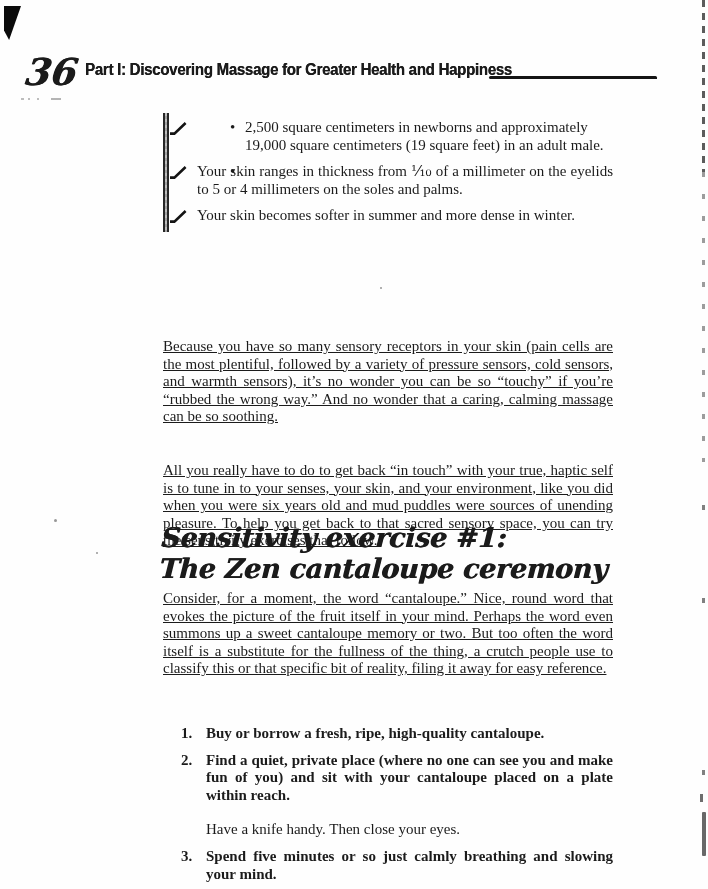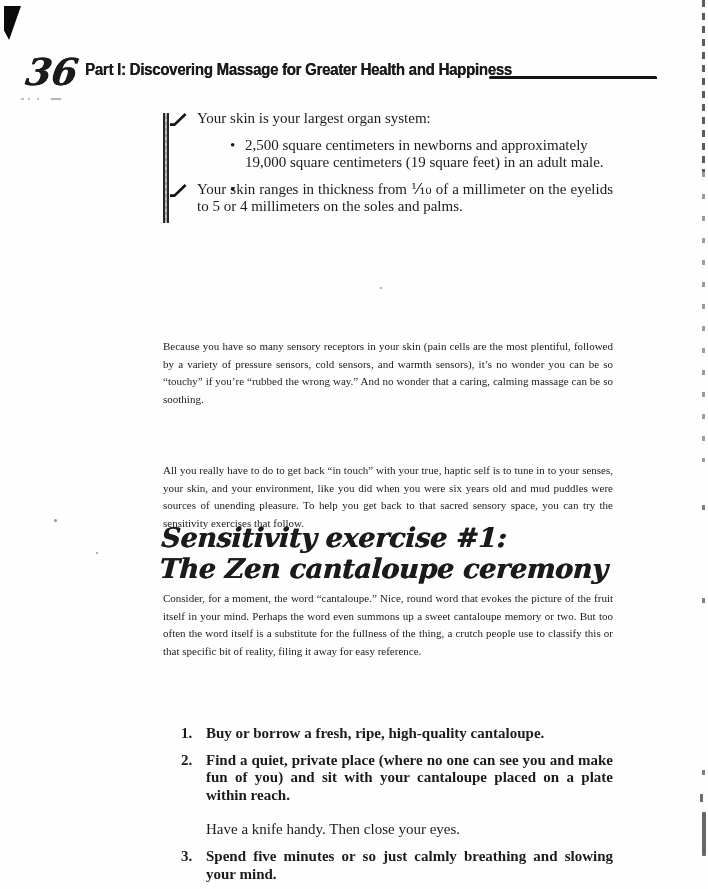--- a/index.html
+++ b/index.html
@@ -47,21 +47,21 @@
   .running-head {
     position:absolute; top:61px; left:85px; white-space:nowrap;
     font-family:"Liberation Sans",sans-serif; font-weight:700; font-size:16px;
     letter-spacing:-0.3px; transform:scaleX(0.94); transform-origin:left top;
     text-shadow:0.3px 0 0 currentColor;
   }
   .head-rule { position:absolute; left:489px; top:76px; width:168px; height:3px; background:#141414; border-radius:2px; }
   .head-rule:after { content:""; position:absolute; left:40px; top:2px; width:128px; height:1px; background:#141414; }
 
   
-  .tblock { position:absolute; left:163px; width:450px; font-size:11px; line-height:17.6px; text-align:justify; }
+  .tblock { position:absolute; left:163px; width:450px; font-size:15px; line-height:17.6px; text-align:justify;text-decoration:underline; }
   .p1 { top:338px; } .p2 { top:422px;margin-top:40px; } .p3 { top:590px; } .p4 { top:682px; }
 
   
   .checklist { position:absolute; left:163px; top:110px; width:450px; padding-left:34px; box-sizing:border-box; }
   .checklist-bar {
     position:absolute; left:0; top:3px; bottom:2px; width:6px; box-sizing:border-box;
     background:repeating-linear-gradient(180deg,#bdbdbd 0 3px,#a2a2a2 3px 6px);
     border-left:2px solid #262626; border-right:2px solid #262626;
   }
   .check-item { position:relative; margin-bottom:9px; font-size:15px; line-height:17.6px; text-align:justify; }
@@ -107,21 +107,20 @@
 
   <div class="checklist">
     <div class="checklist-bar"></div>
 
     <div class="check-item">
       <span class="check-icon">
         <svg width="18" height="13" viewBox="0 0 18 13">
             <polyline points="1,11.6 5.4,11.6 16.6,1" fill="none" stroke="#141414" stroke-width="2.6"></polyline>
           </svg>
       </span>
-      <span>Your skin is your largest organ system:</span>
       <div class="sub-list">
         <div class="sub-item">
           <span class="sub-dot">•</span>
           <span>2,500 square centimeters in newborns and approximately 19,000 square centimeters (19 square feet) in an adult male.</span>
         </div>
         <div class="sub-item">
           <span class="sub-dot">•</span>
         </div>
       </div>
     </div>
@@ -130,20 +129,28 @@
 
     <div class="check-item">
       <span class="check-icon">
         <svg width="18" height="13" viewBox="0 0 18 13">
             <polyline points="1,11.6 5.4,11.6 16.6,1" fill="none" stroke="#141414" stroke-width="2.6"></polyline>
           </svg>
       </span>
       <span>Your skin ranges in thickness from ⅒ of a millimeter on the eyelids to 5 or 4 millimeters on the soles and palms.</span>
     </div>
 
+    <div class="check-item">
+      <span class="check-icon">
+        <svg width="18" height="13" viewBox="0 0 18 13">
+            <polyline points="1,11.6 5.4,11.6 16.6,1" fill="none" stroke="#141414" stroke-width="2.6"></polyline>
+          </svg>
+      </span>
+      <span>Your skin becomes softer in summer and more dense in winter.</span>
+    </div>
   </div>
 
   <div class="tblock p1">Because you have so many sensory receptors in your skin (pain cells are the most plentiful, followed by a variety of pressure sensors, cold sensors, and warmth sensors), it’s no wonder you can be so “touchy” if you’re “rubbed the wrong way.” And no wonder that a caring, calming massage can be so soothing.</div>
   <div class="tblock p2">All you really have to do to get back “in touch” with your true, haptic self is to tune in to your senses, your skin, and your environment, like you did when you were six years old and mud puddles were sources of unending pleasure. To help you get back to that sacred sensory space, you can try the sensitivity exercises that follow.</div>
 
   <div class="section-title">
     <div>Sensitivity exercise #1:</div>
     <div>The Zen cantaloupe ceremony</div>
   </div>
 

